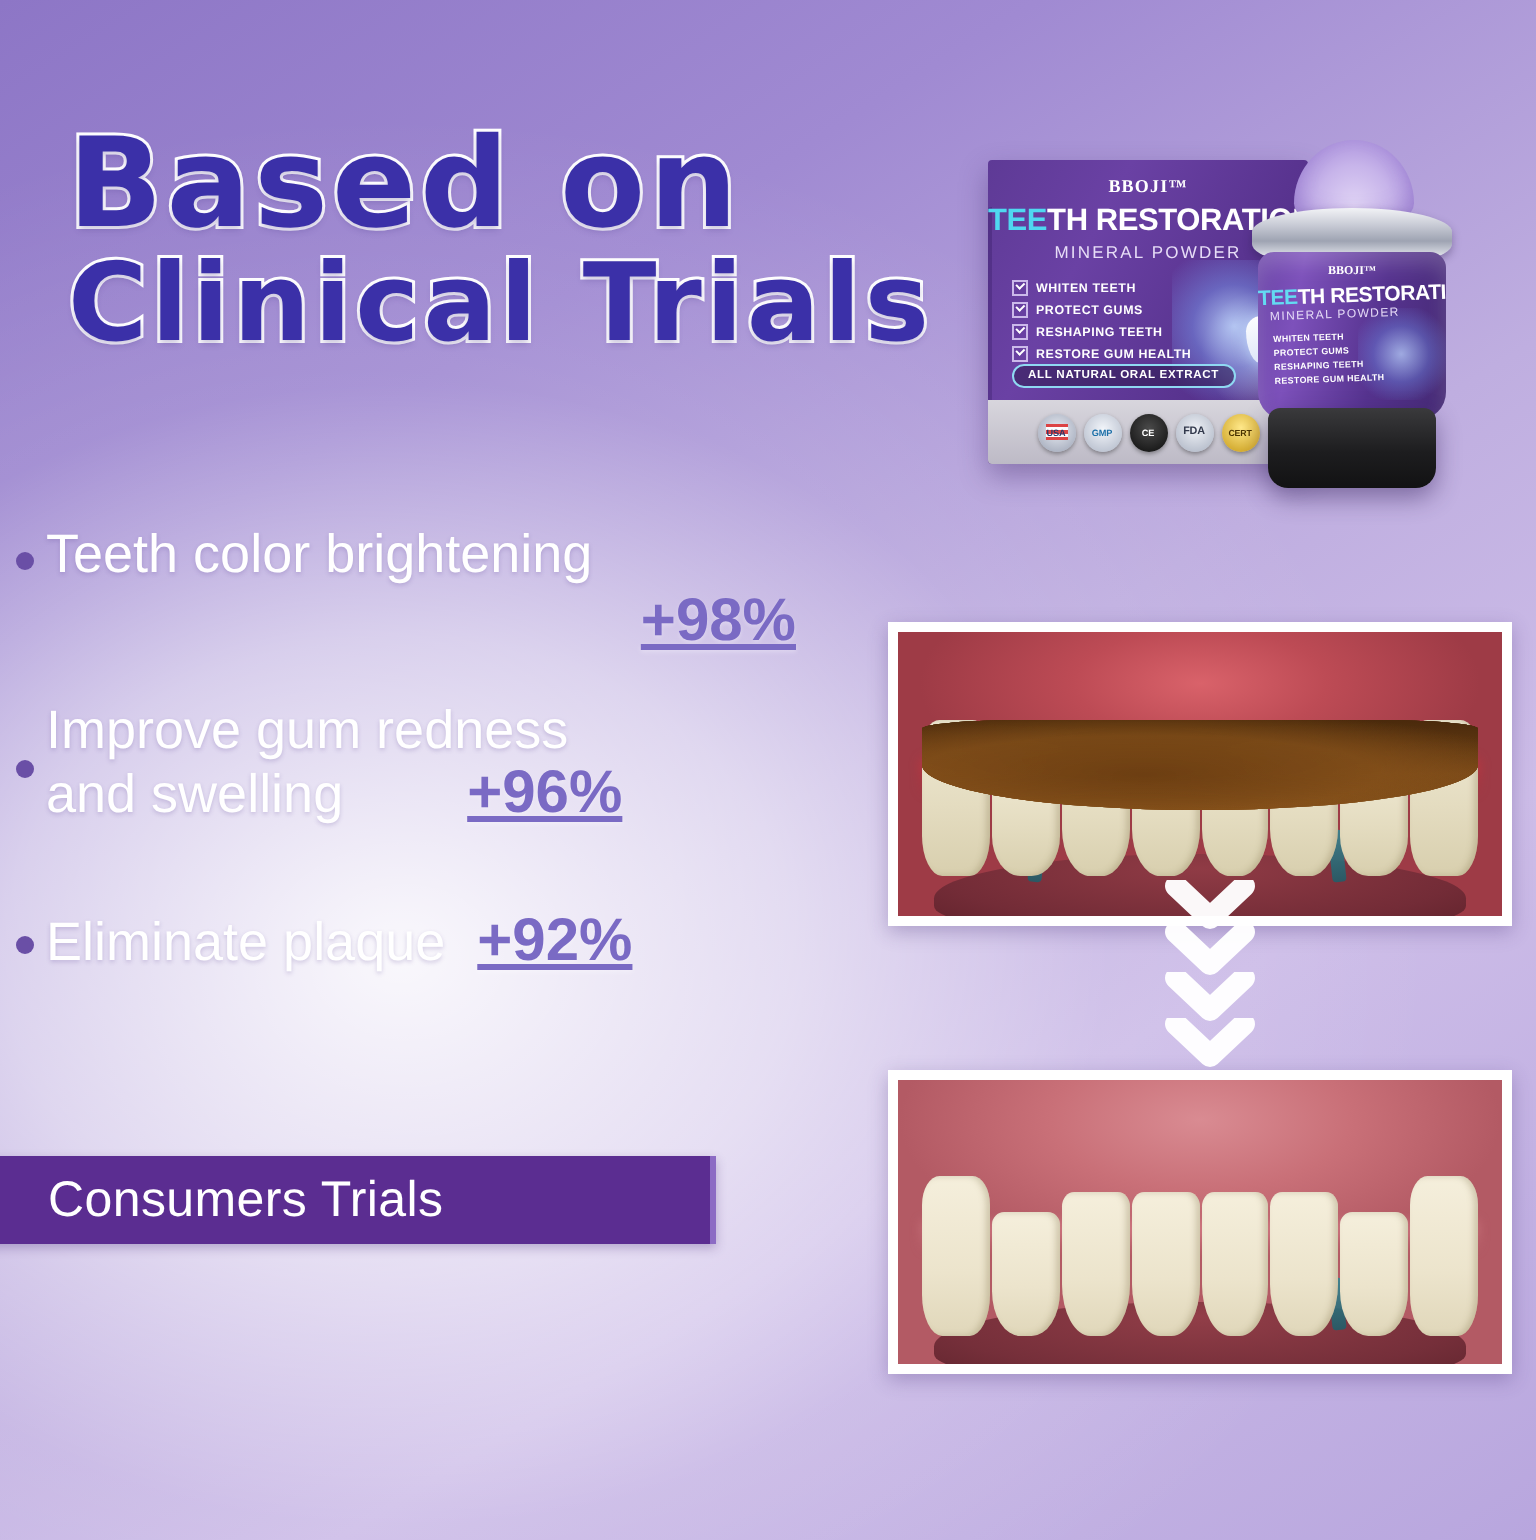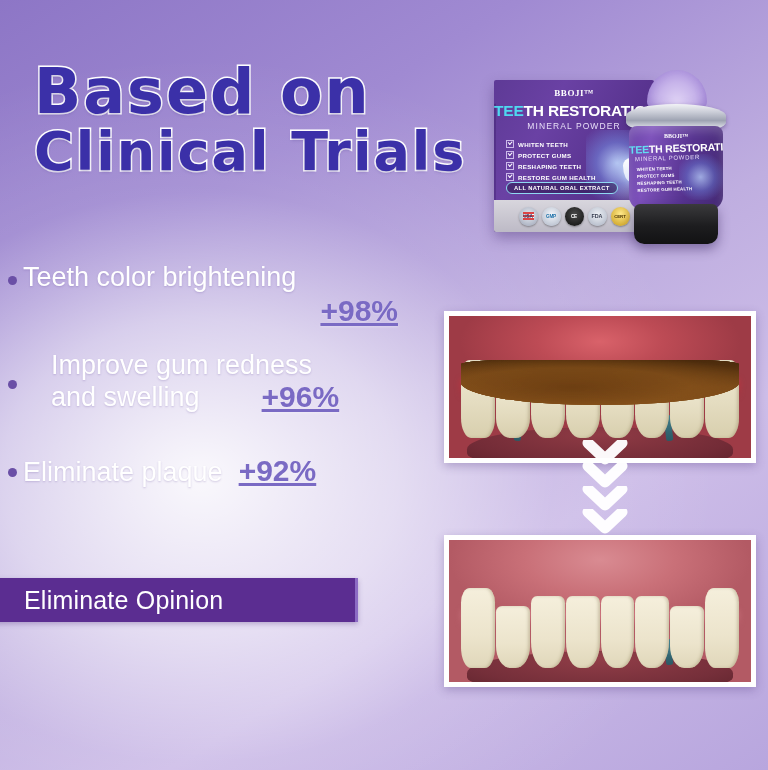--- a/index.html
+++ b/index.html
@@ -369,21 +369,21 @@
     font-weight: 700;
     color: #7a6ac4;
     text-shadow: 0 1px 2px rgba(255,255,255,0.3);
     text-decoration: underline;
   }
   .row-b1 .pct-wrap { display: block; text-align: right; padding-right: 42px; margin-top: 2px; }
   .row-b2 .line2 { display: flex; align-items: center; }
   .row-b2 .line2 .b-pct { margin-left: 62px; }
   .row-b3 .inline { display: flex; align-items: baseline; }
   .row-b3 .inline .b-pct { margin-left: 16px; }
-  .row-b2 { margin-top: 22px; gap: 28px; }
+  .row-b2 { margin-top: 22px; }
   .row-b3 { margin-top: 40px; }
   .row-b2 .dot { margin-top: 30px; }
 
   
   .banner {
     position: absolute;
     left: -10px;
     top: 578px;
     width: 368px;
     height: 44px;
@@ -646,21 +646,21 @@
         <div class="inline">
           <span class="b-text">Eliminate plaque</span>
           <span class="b-pct">+92%</span>
         </div>
       </div>
     </div>
 
   </div>
 
   <div class="banner">
-    <span class="banner-text">Eliminate Opinion</span>
+    <span class="banner-text">Consumers Trials</span>
   </div>
 
 
   <div class="photo photo-before">
     <div class="gum"></div>
     <div class="gumline"></div>
     <div class="tongue"></div>
     <div class="retractor l"></div>
     <div class="retractor r"></div>
     <div class="teeth-row">

